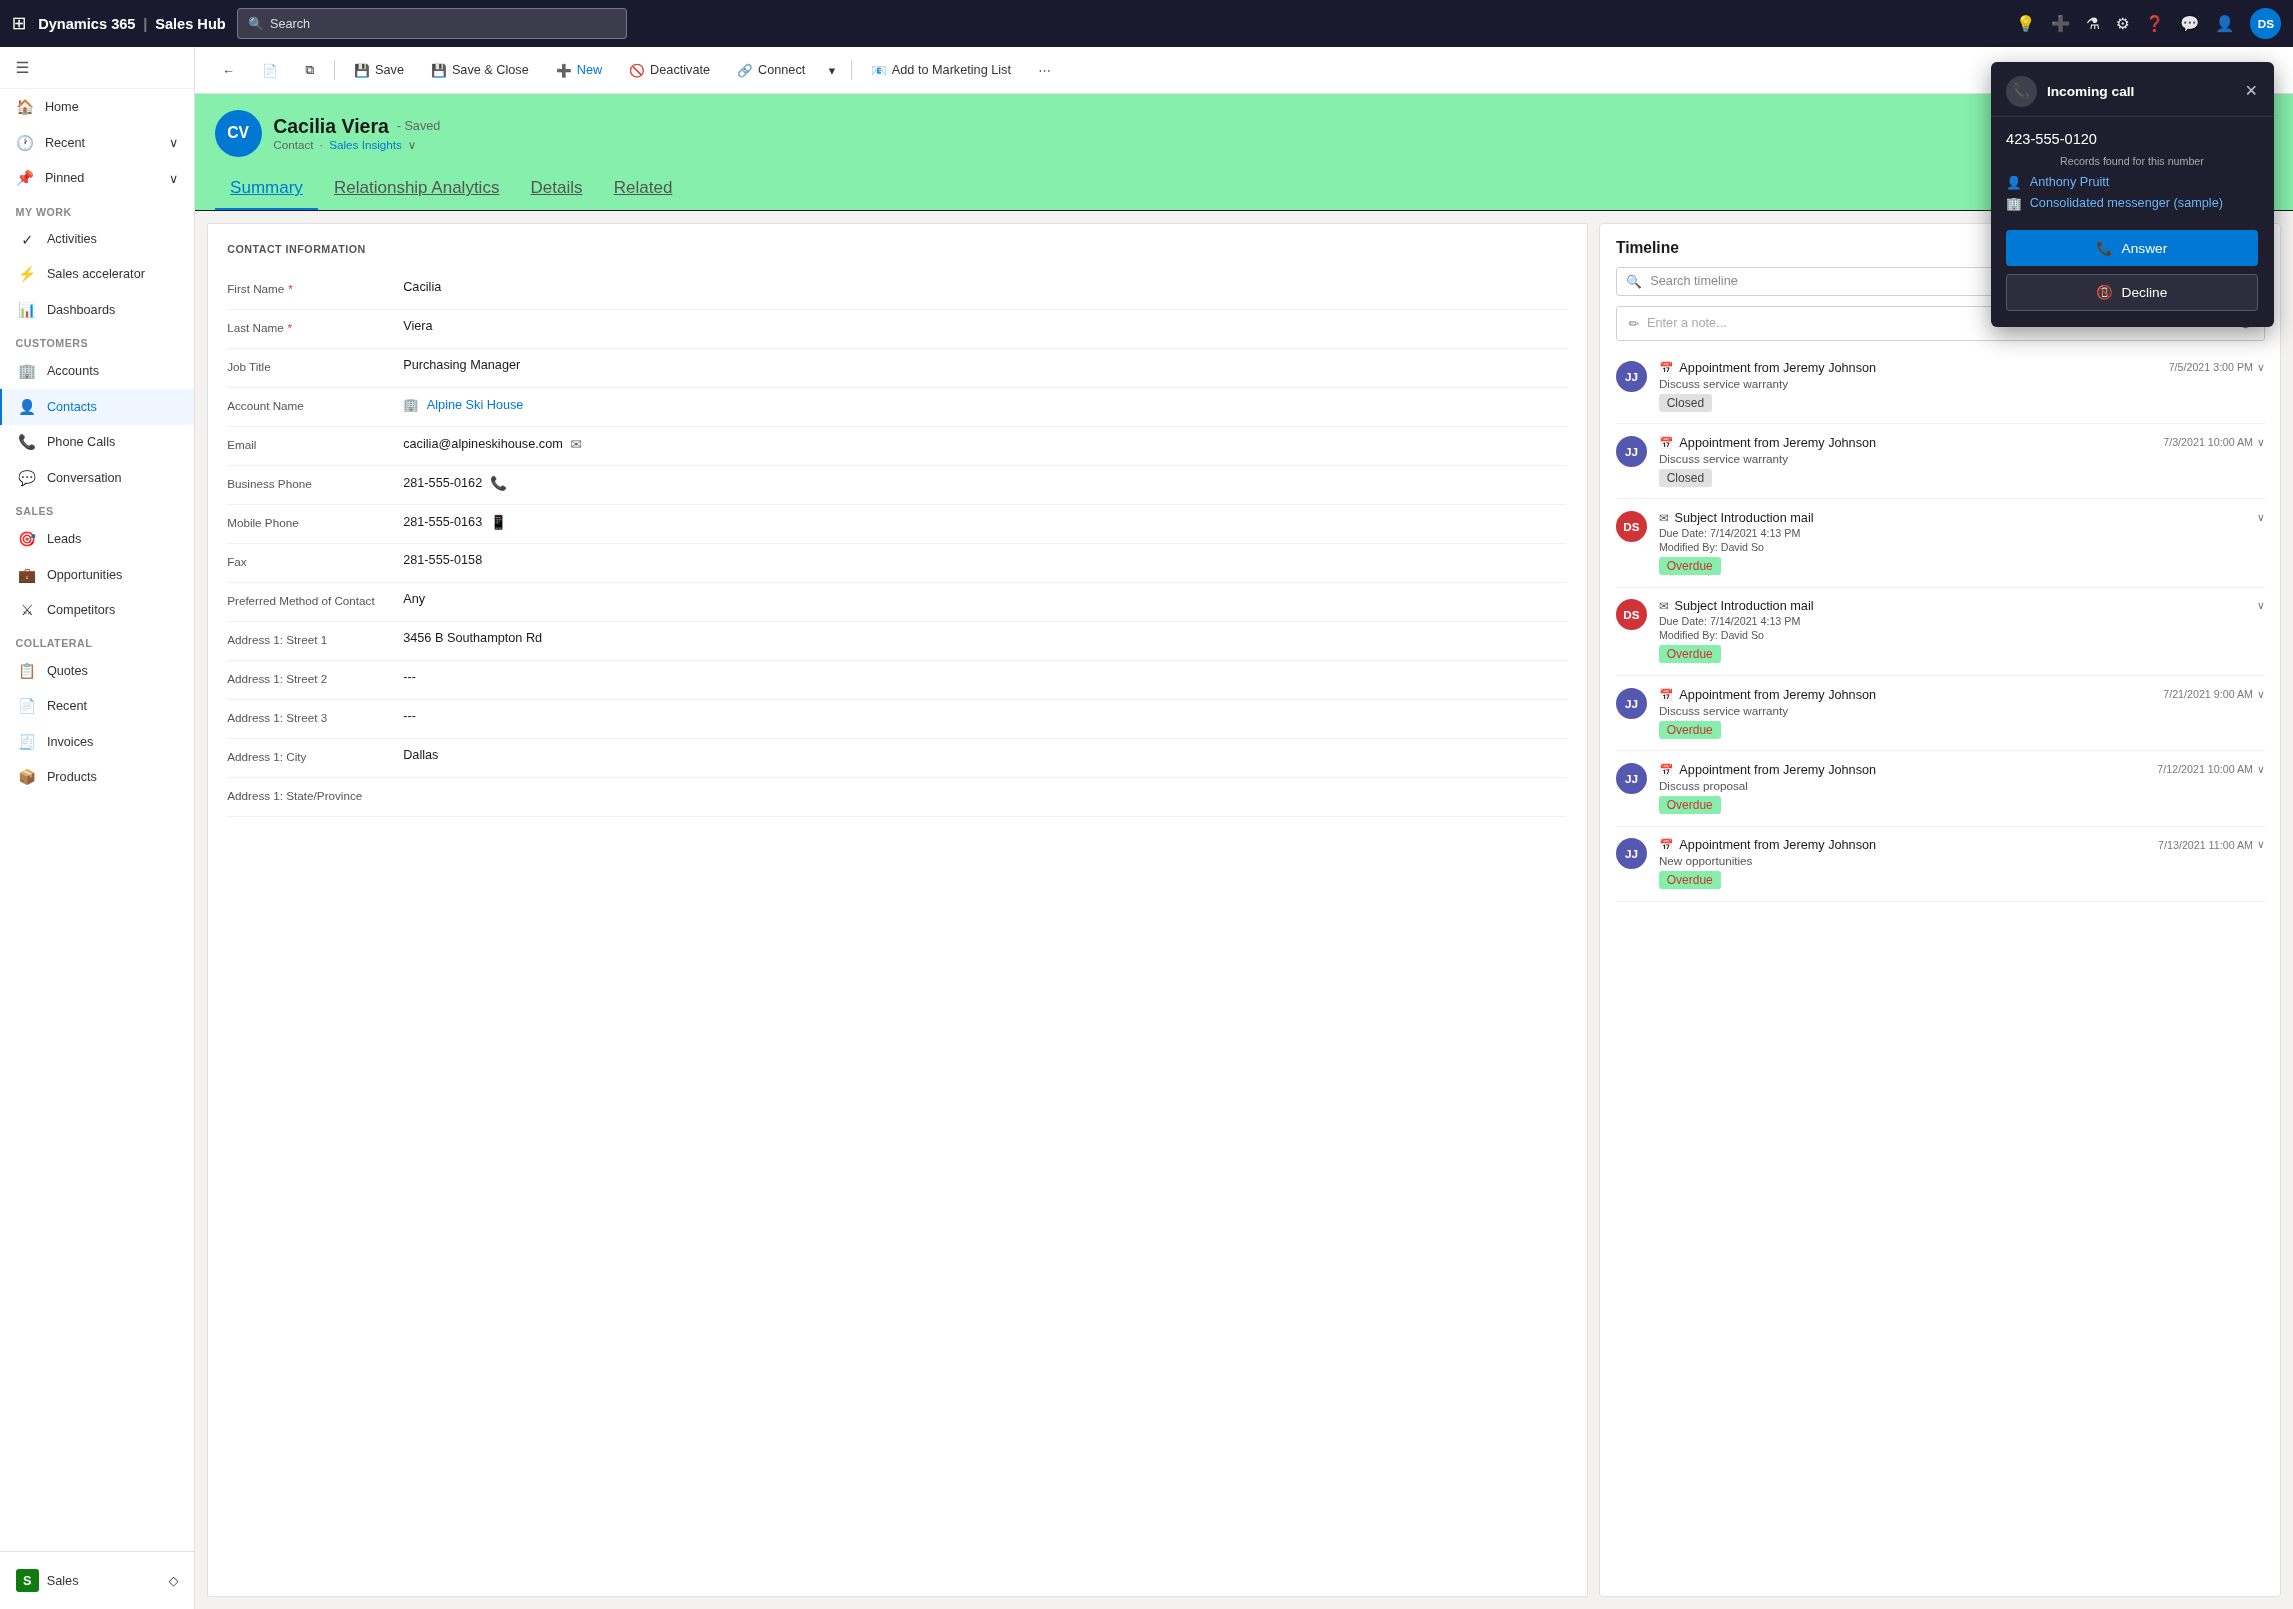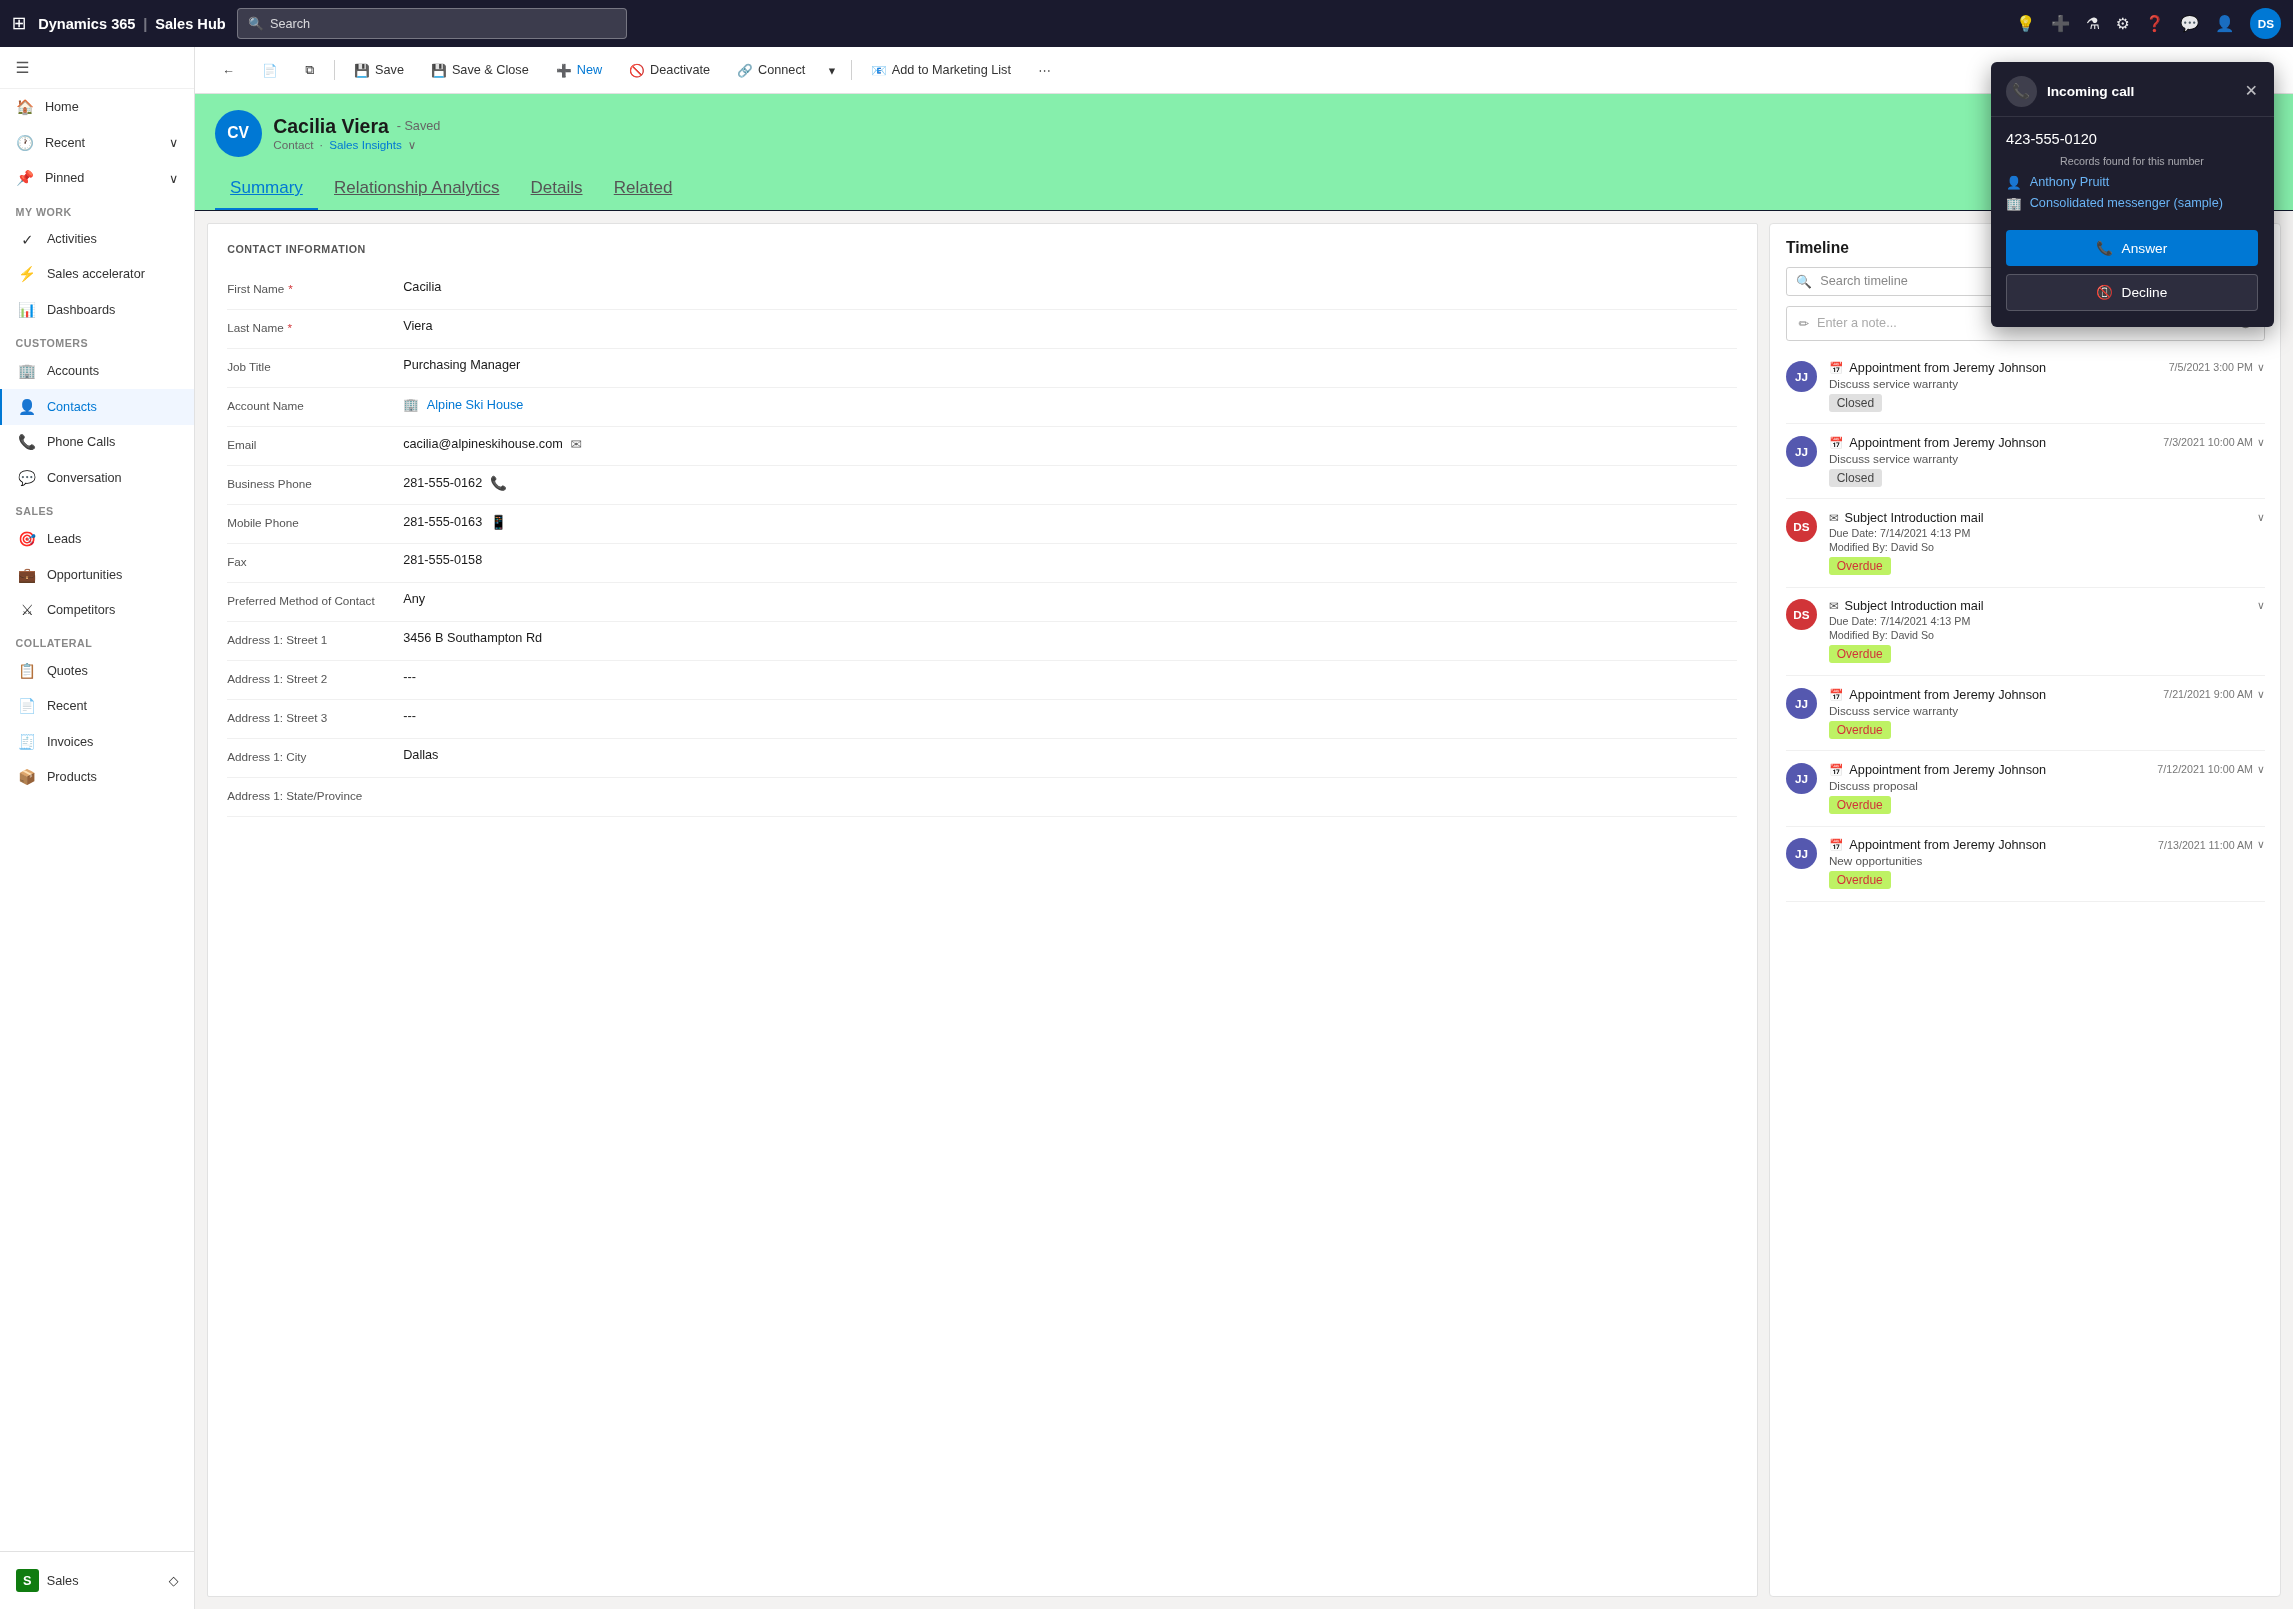--- a/index.html
+++ b/index.html
@@ -288,21 +288,21 @@
       color: #1a1a1a;
       display: flex;
       align-items: center;
       gap: 7.8px;
     }
     .field-value.link { color: #0078d4; cursor: pointer; }
     .field-value .field-icon { color: #666; font-size: 13.7px; cursor: pointer; }
 
     
     .timeline-panel {
-      width: 512px;
+      width: 682px;
       background: white;
       margin: 11.7px;
       margin-left: 5.9px;
       border: 1px solid #e1e1e1;
       border-radius: 3.9px;
       overflow-y: auto;
       display: flex;
       flex-direction: column;
       flex-shrink: 0;
     }
@@ -395,21 +395,21 @@
     }
     .status-badge {
       display: inline-block;
       padding: 2px 7.8px;
       border-radius: 2.9px;
       font-size: 12px;
       font-weight: 500;
       margin-top: 3.9px;
     }
     .badge-closed { background: #e0e0e0; color: #444; }
-    .badge-overdue { background: #bef264; color: #d13438; }
+    .badge-overdue { background: #86efac; color: #d13438; }
     .calendar-icon { font-size: 11.7px; color: #555; }
     .email-icon { font-size: 11.7px; color: #555; }
 
     
     .incoming-call-popup {
       position: fixed;
       top: 62px;
       right: 19.5px;
       width: 283px;
       background: #1e1e2e;

